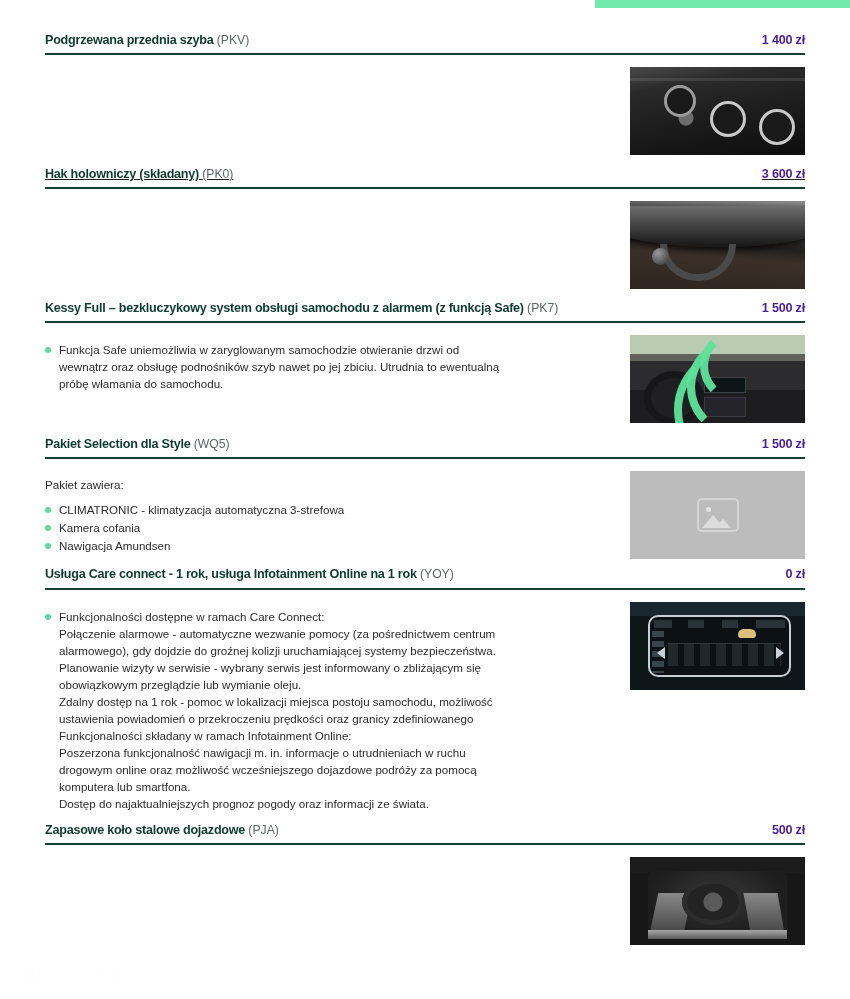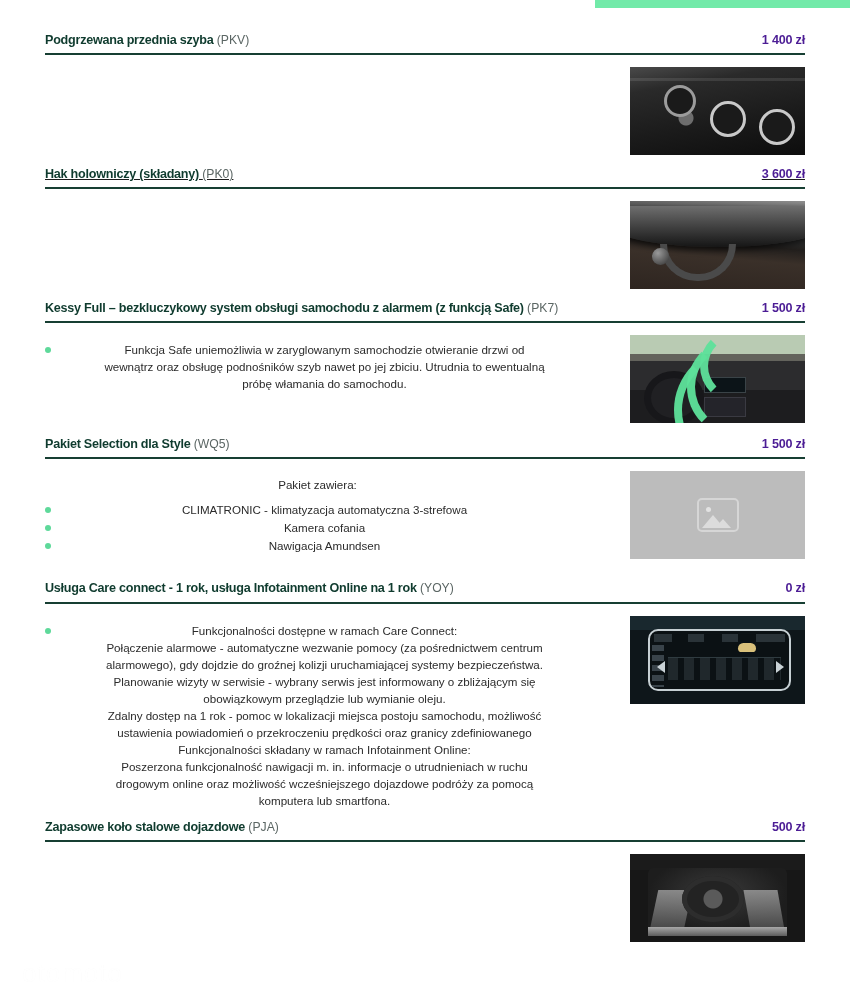--- a/index.html
+++ b/index.html
@@ -25,21 +25,20 @@
     height: 8px;
     background: #72eaa9;
   }
 
   
   #content {
     position: absolute;
     top: 0;
     left: 0;
     width: 850px;
-    text-align: center;
   }
 
   .option-block {
     position: relative;
     margin: 0 45px 0 45px;
   }
 
   
   .opt-head {
     display: flex;
@@ -492,21 +491,21 @@
           <div class="ph-icon">
             <div class="sun"></div>
             <div class="mount"></div>
             <div class="mount2"></div>
           </div>
         </div>
       </div>
     </div>
   </section>
 
-  <section class="option-block" style="margin-top:22px;">
+  <section class="option-block" style="margin-top:8px;">
     <div class="opt-head">
       <div class="opt-title">
         <span>Usługa Care connect - 1 rok, usługa Infotainment Online na 1 rok</span>
         <span class="opt-code">(YOY)</span>
       </div>
       <div class="opt-price">0 zł</div>
     </div>
     <div class="opt-rule"></div>
     <div class="opt-body">
       <div class="opt-text">
@@ -518,20 +517,21 @@
               <span>Połączenie alarmowe - automatyczne wezwanie pomocy (za pośrednictwem centrum</span>
               <span>alarmowego), gdy dojdzie do groźnej kolizji uruchamiającej systemy bezpieczeństwa.</span>
               <span>Planowanie wizyty w serwisie - wybrany serwis jest informowany o zbliżającym się</span>
               <span>obowiązkowym przeglądzie lub wymianie oleju.</span>
               <span>Zdalny dostęp na 1 rok - pomoc w lokalizacji miejsca postoju samochodu, możliwość</span>
               <span>ustawienia powiadomień o przekroczeniu prędkości oraz granicy zdefiniowanego</span>
               <span>Funkcjonalności składany w ramach Infotainment Online:</span>
               <span>Poszerzona funkcjonalność nawigacji m. in. informacje o utrudnieniach w ruchu</span>
               <span>drogowym online oraz możliwość wcześniejszego dojazdowe podróży za pomocą</span>
               <span>komputera lub smartfona.</span>
+              <span>Dostęp do najaktualniejszych prognoz pogody oraz informacji ze świata.</span>
             </span>
           </li>
         </ul>
       </div>
       <div class="opt-thumb-wrap">
         <div class="thumb th-info">
           <div class="bezel">
             <div class="sidebtns"></div>
             <div class="topbar"></div>
             <div class="cloud"></div>

